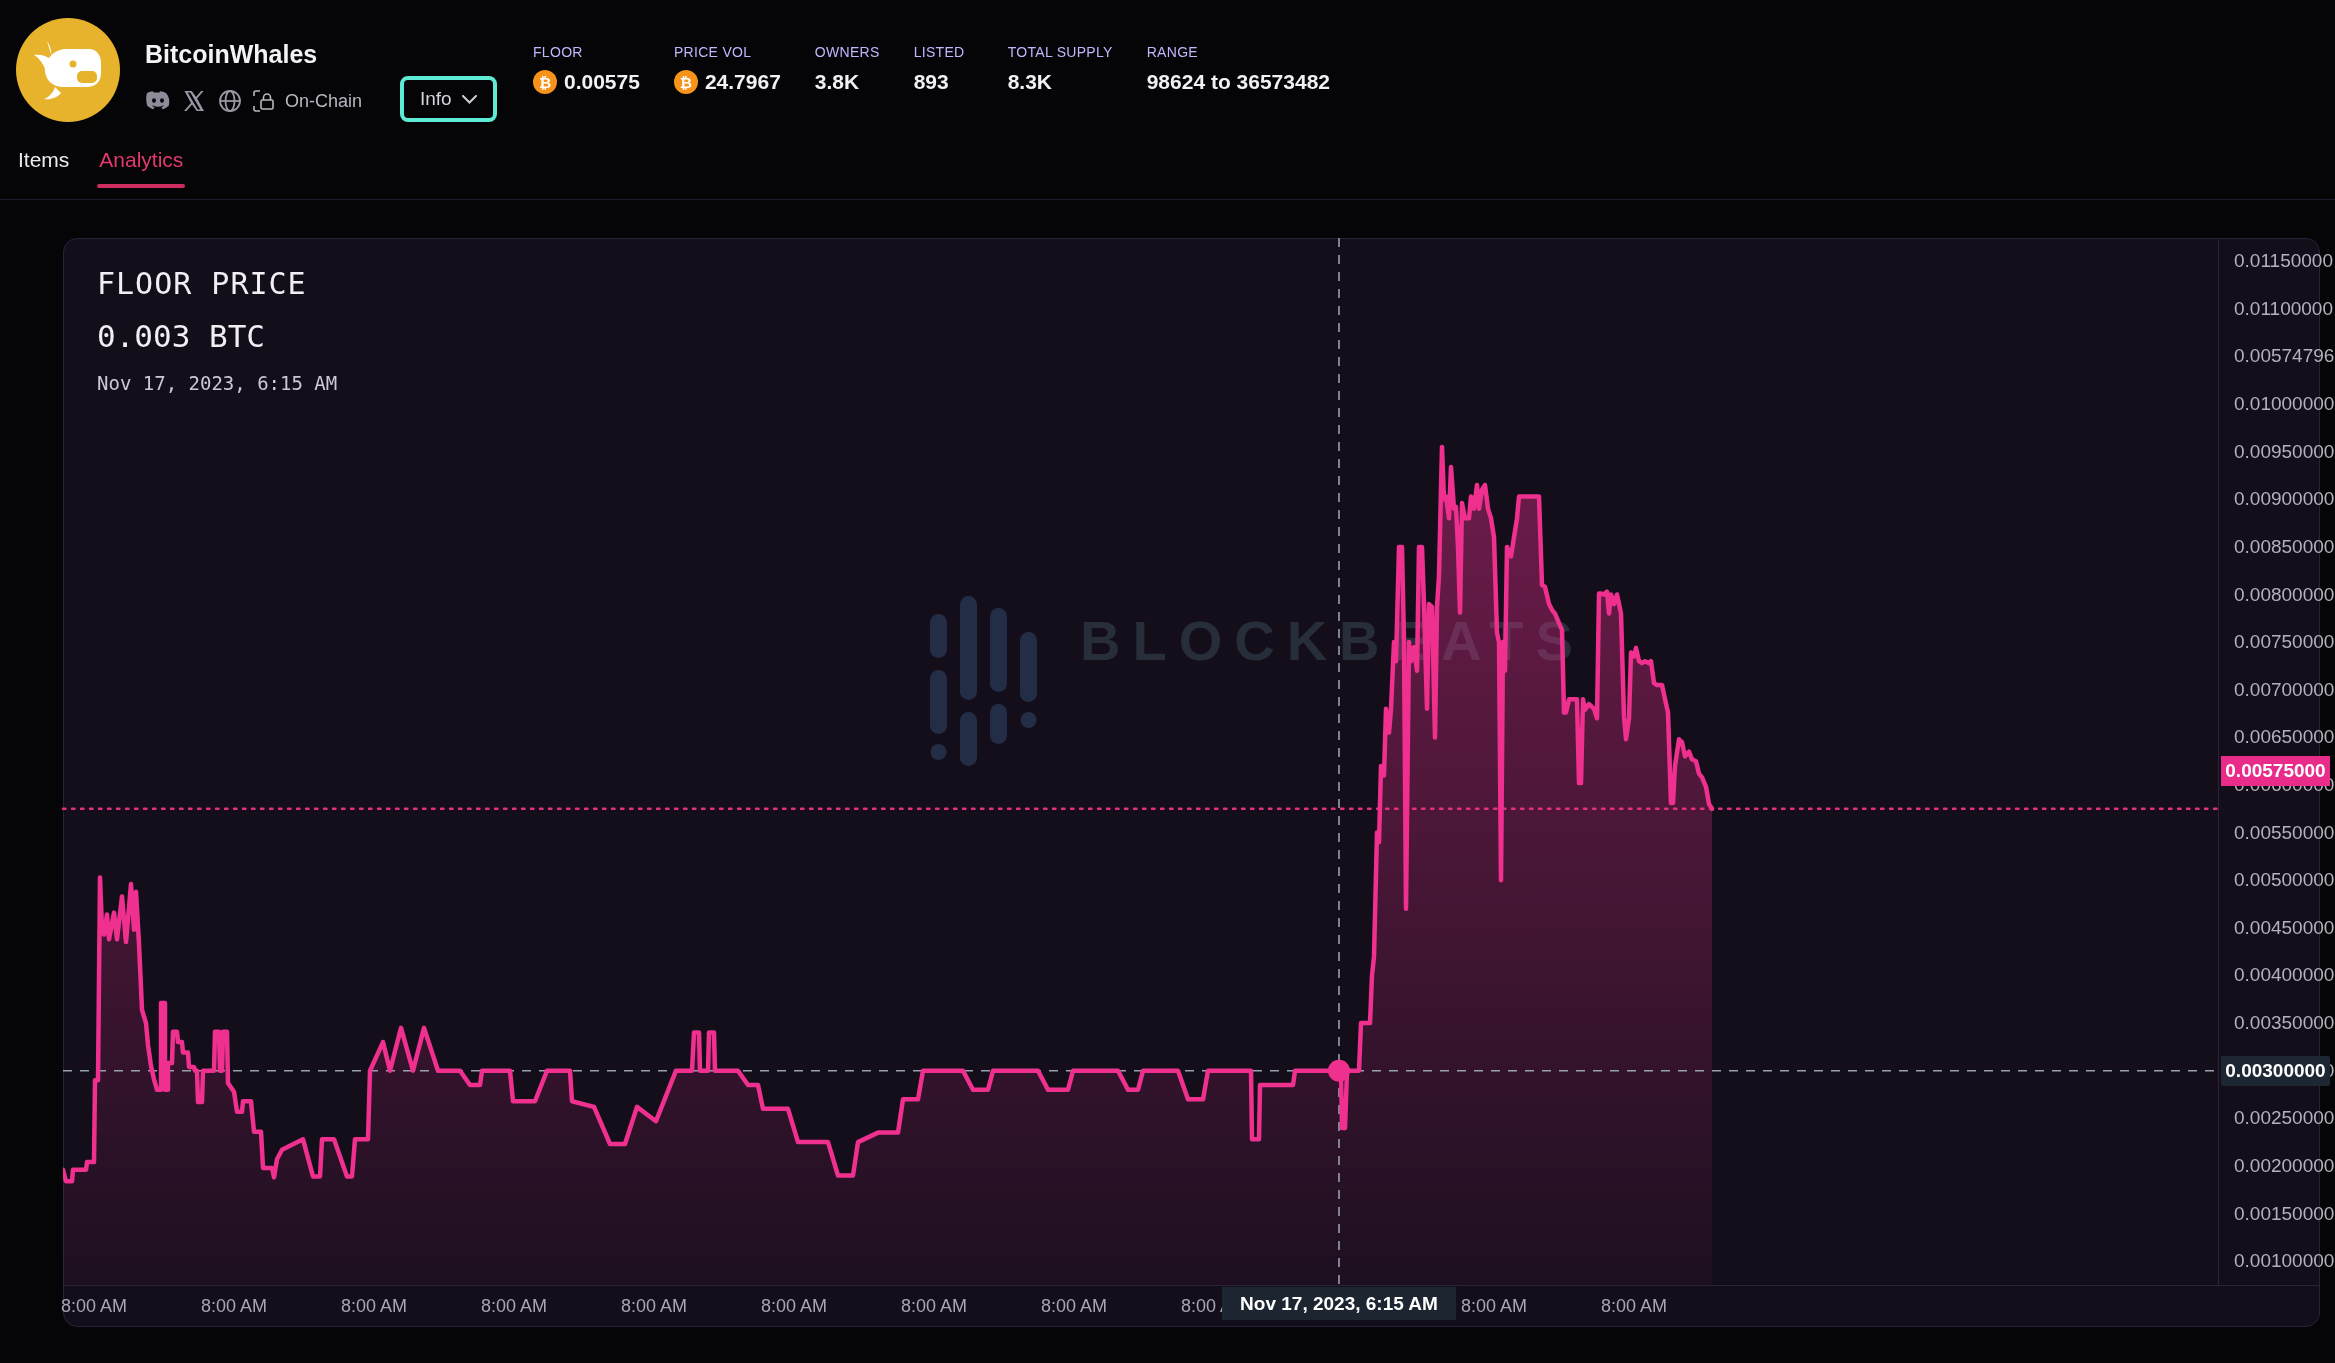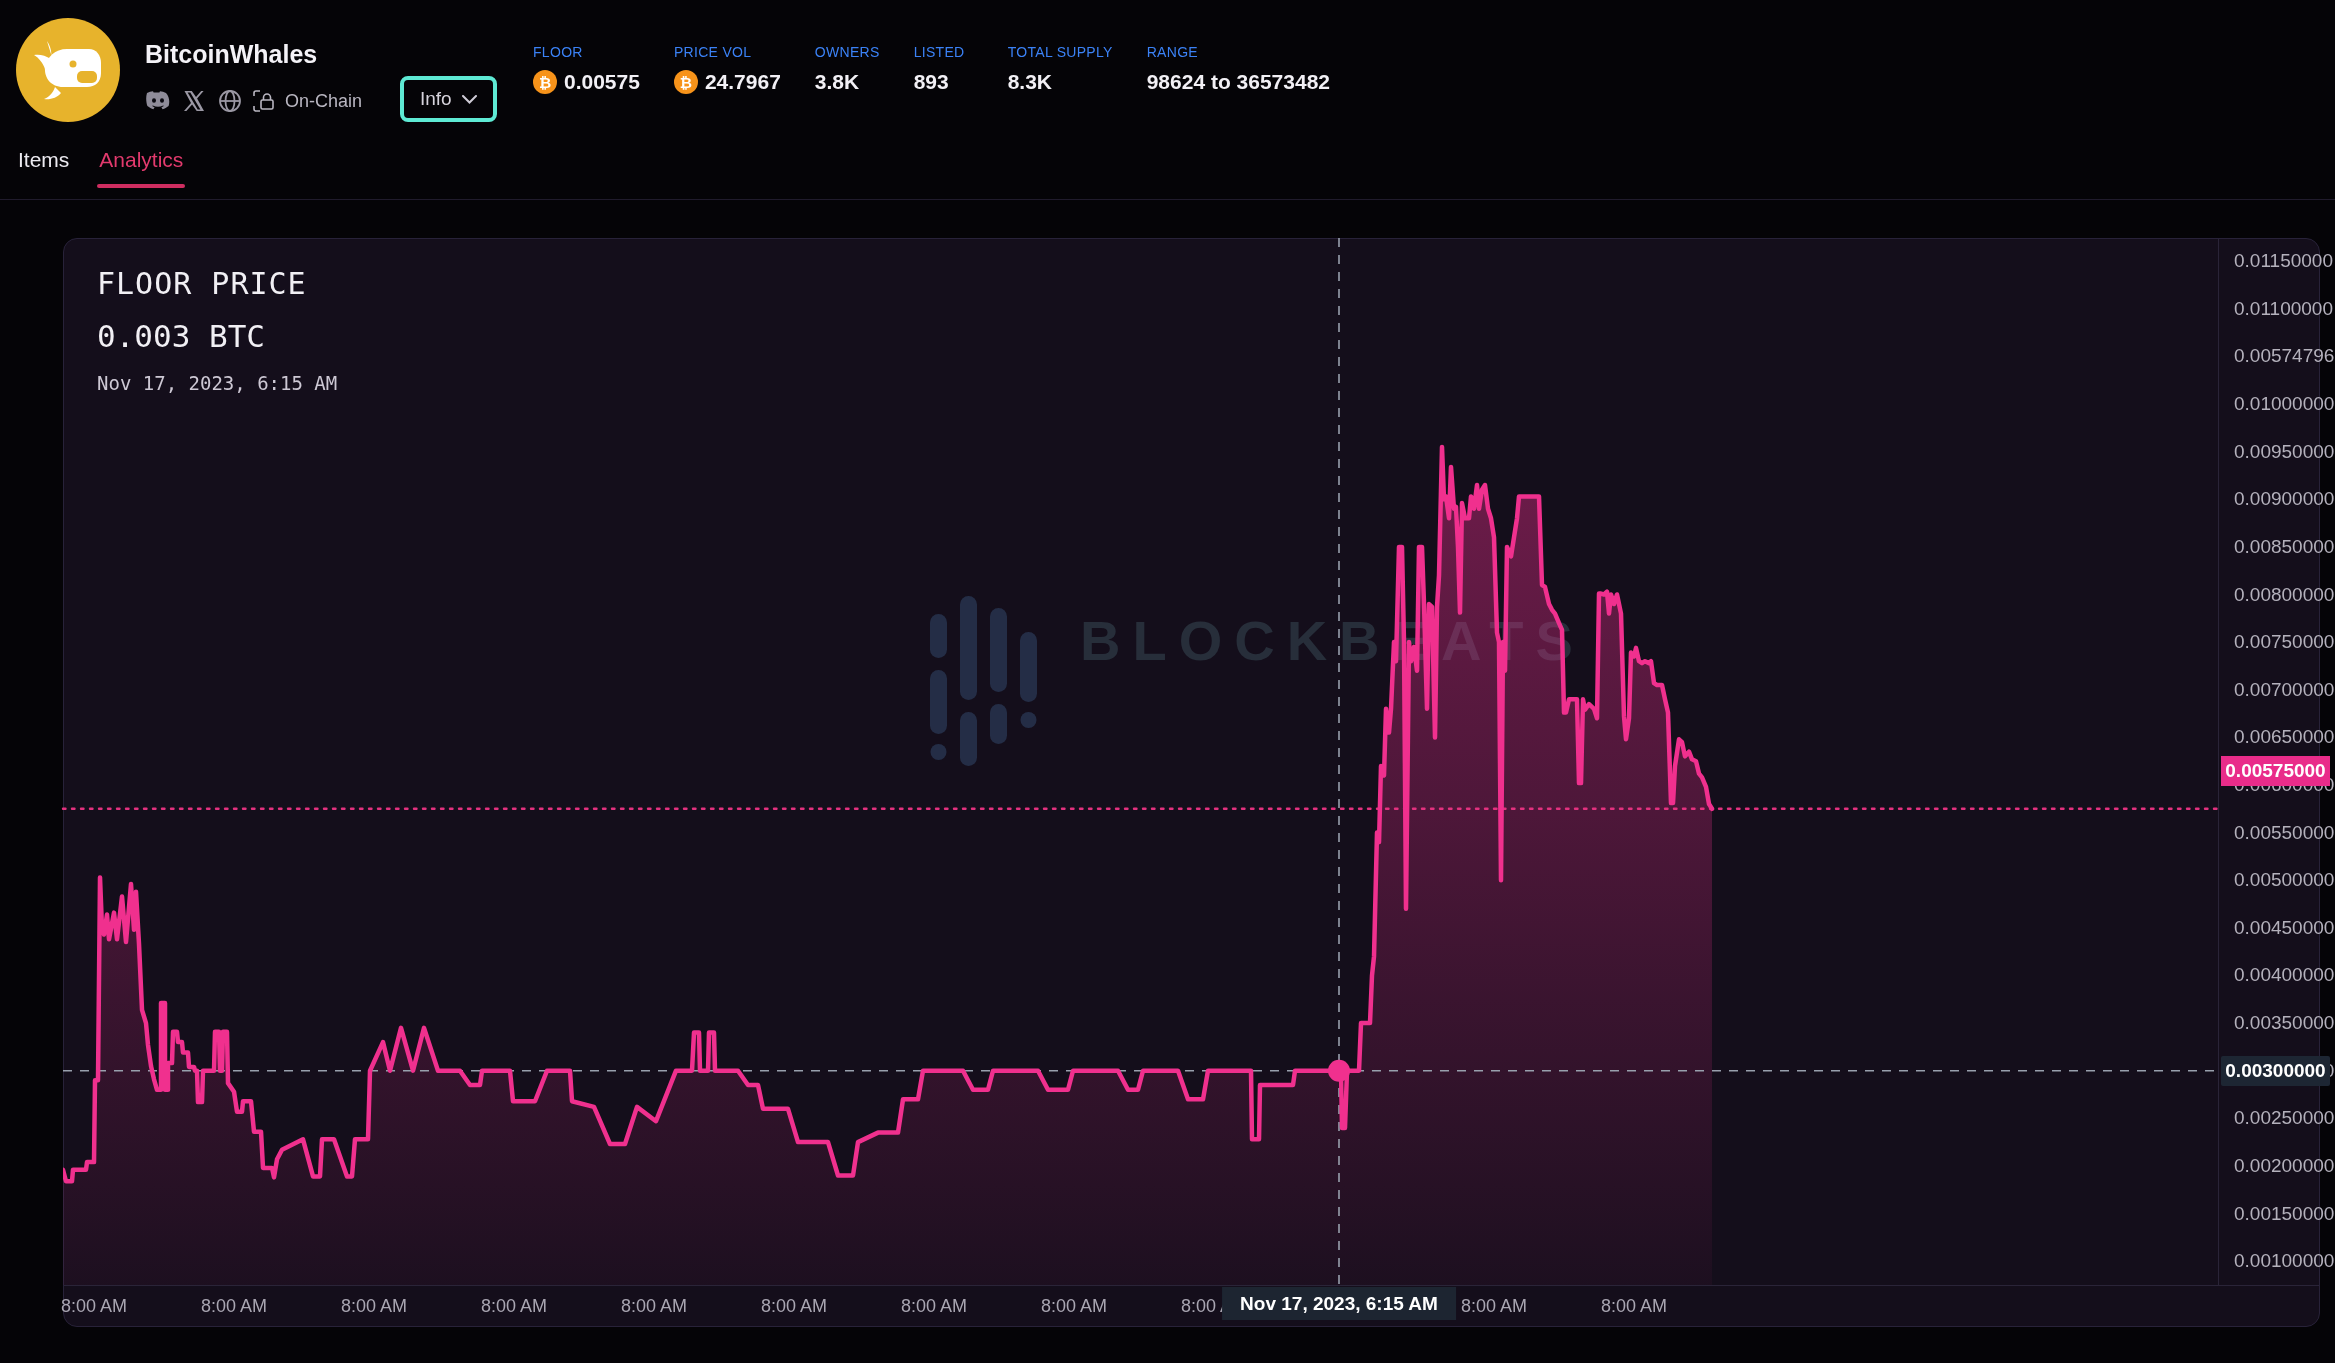--- a/index.html
+++ b/index.html
@@ -9,21 +9,21 @@
   .logo{position:absolute;left:16px;top:18px;width:104px;height:104px;border-radius:50%;
         background:#e7b32c;display:flex;align-items:center;justify-content:center;}
   .coll-title{position:absolute;left:145px;top:40px;font-size:25px;font-weight:bold;color:#f4f2f7;}
   .social-row{position:absolute;left:145px;top:84px;height:34px;display:flex;align-items:center;gap:10px;}
   .sicon{width:26px;height:26px;display:flex;align-items:center;justify-content:center;cursor:pointer;}
   .onchain{display:flex;align-items:center;gap:10px;color:#b9b6c1;font-size:18px;cursor:pointer;}
   .info-btn{position:absolute;left:400px;top:76px;height:38px;padding:0 16px;border:4px solid #5eead4;
         border-radius:8px;display:flex;align-items:center;gap:10px;color:#d6d3dc;font-size:19px;cursor:pointer;background:transparent;}
   .stats{position:absolute;left:533px;top:44px;display:flex;gap:34px;}
   .stat{display:flex;flex-direction:column;gap:10px;min-width:60px;}
-  .stat .lab{font-size:14px;color:#3b82f6;letter-spacing:.3px;}
+  .stat .lab{font-size:14px;color:#c4b5fd;letter-spacing:.3px;}
   .stat .val{display:flex;align-items:center;gap:7px;font-size:21px;font-weight:bold;color:#f2f0f5;white-space:nowrap;}
   .btc{width:24px;height:24px;border-radius:50%;background:#f7931a;color:#fff;font-size:15px;font-weight:bold;
        display:flex;align-items:center;justify-content:center;}
   
   .tabs{position:absolute;left:18px;top:148px;display:flex;gap:30px;font-size:21px;}
   .tab{padding-bottom:16px;cursor:pointer;color:#eceaf0;position:relative;}
   .tab.active{color:#e23a6d;}
   .tab.active::after{content:"";position:absolute;left:-2px;right:-2px;bottom:0;height:4px;border-radius:3px;background:#cf2d60;}
   .tabbar-divider{position:absolute;left:0;top:199px;width:2335px;height:1px;background:#201b2c;}
   

